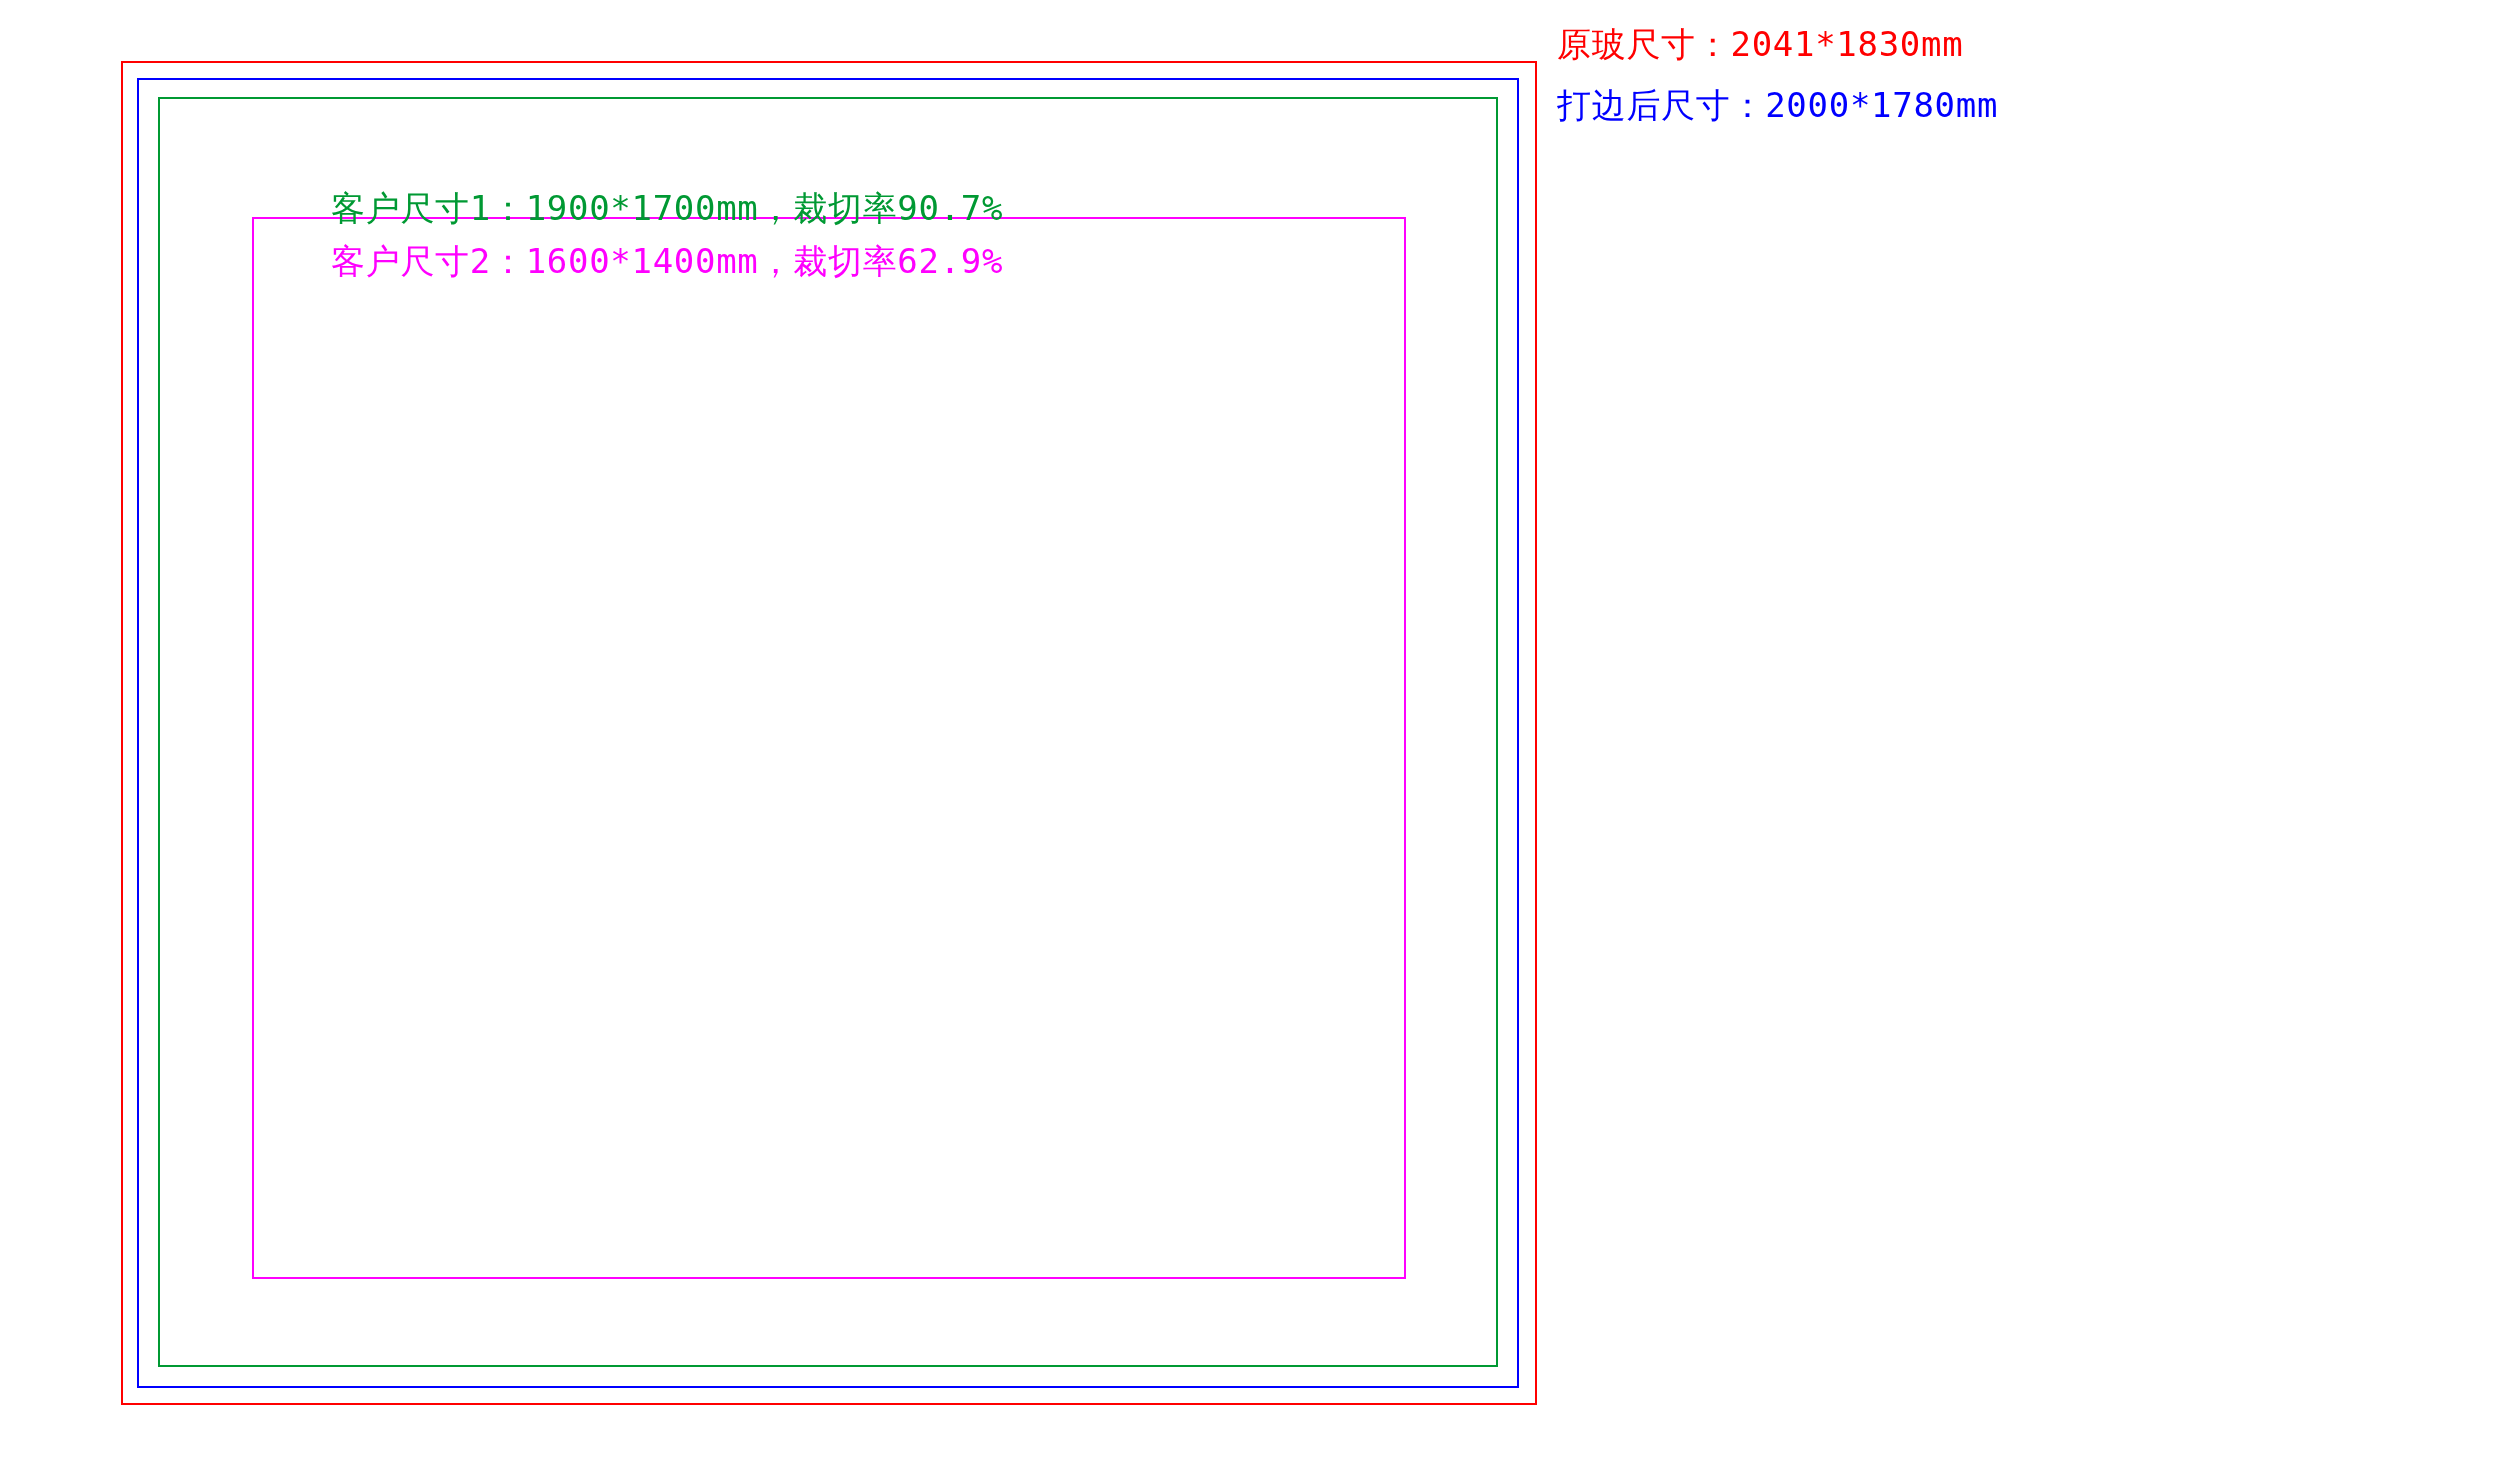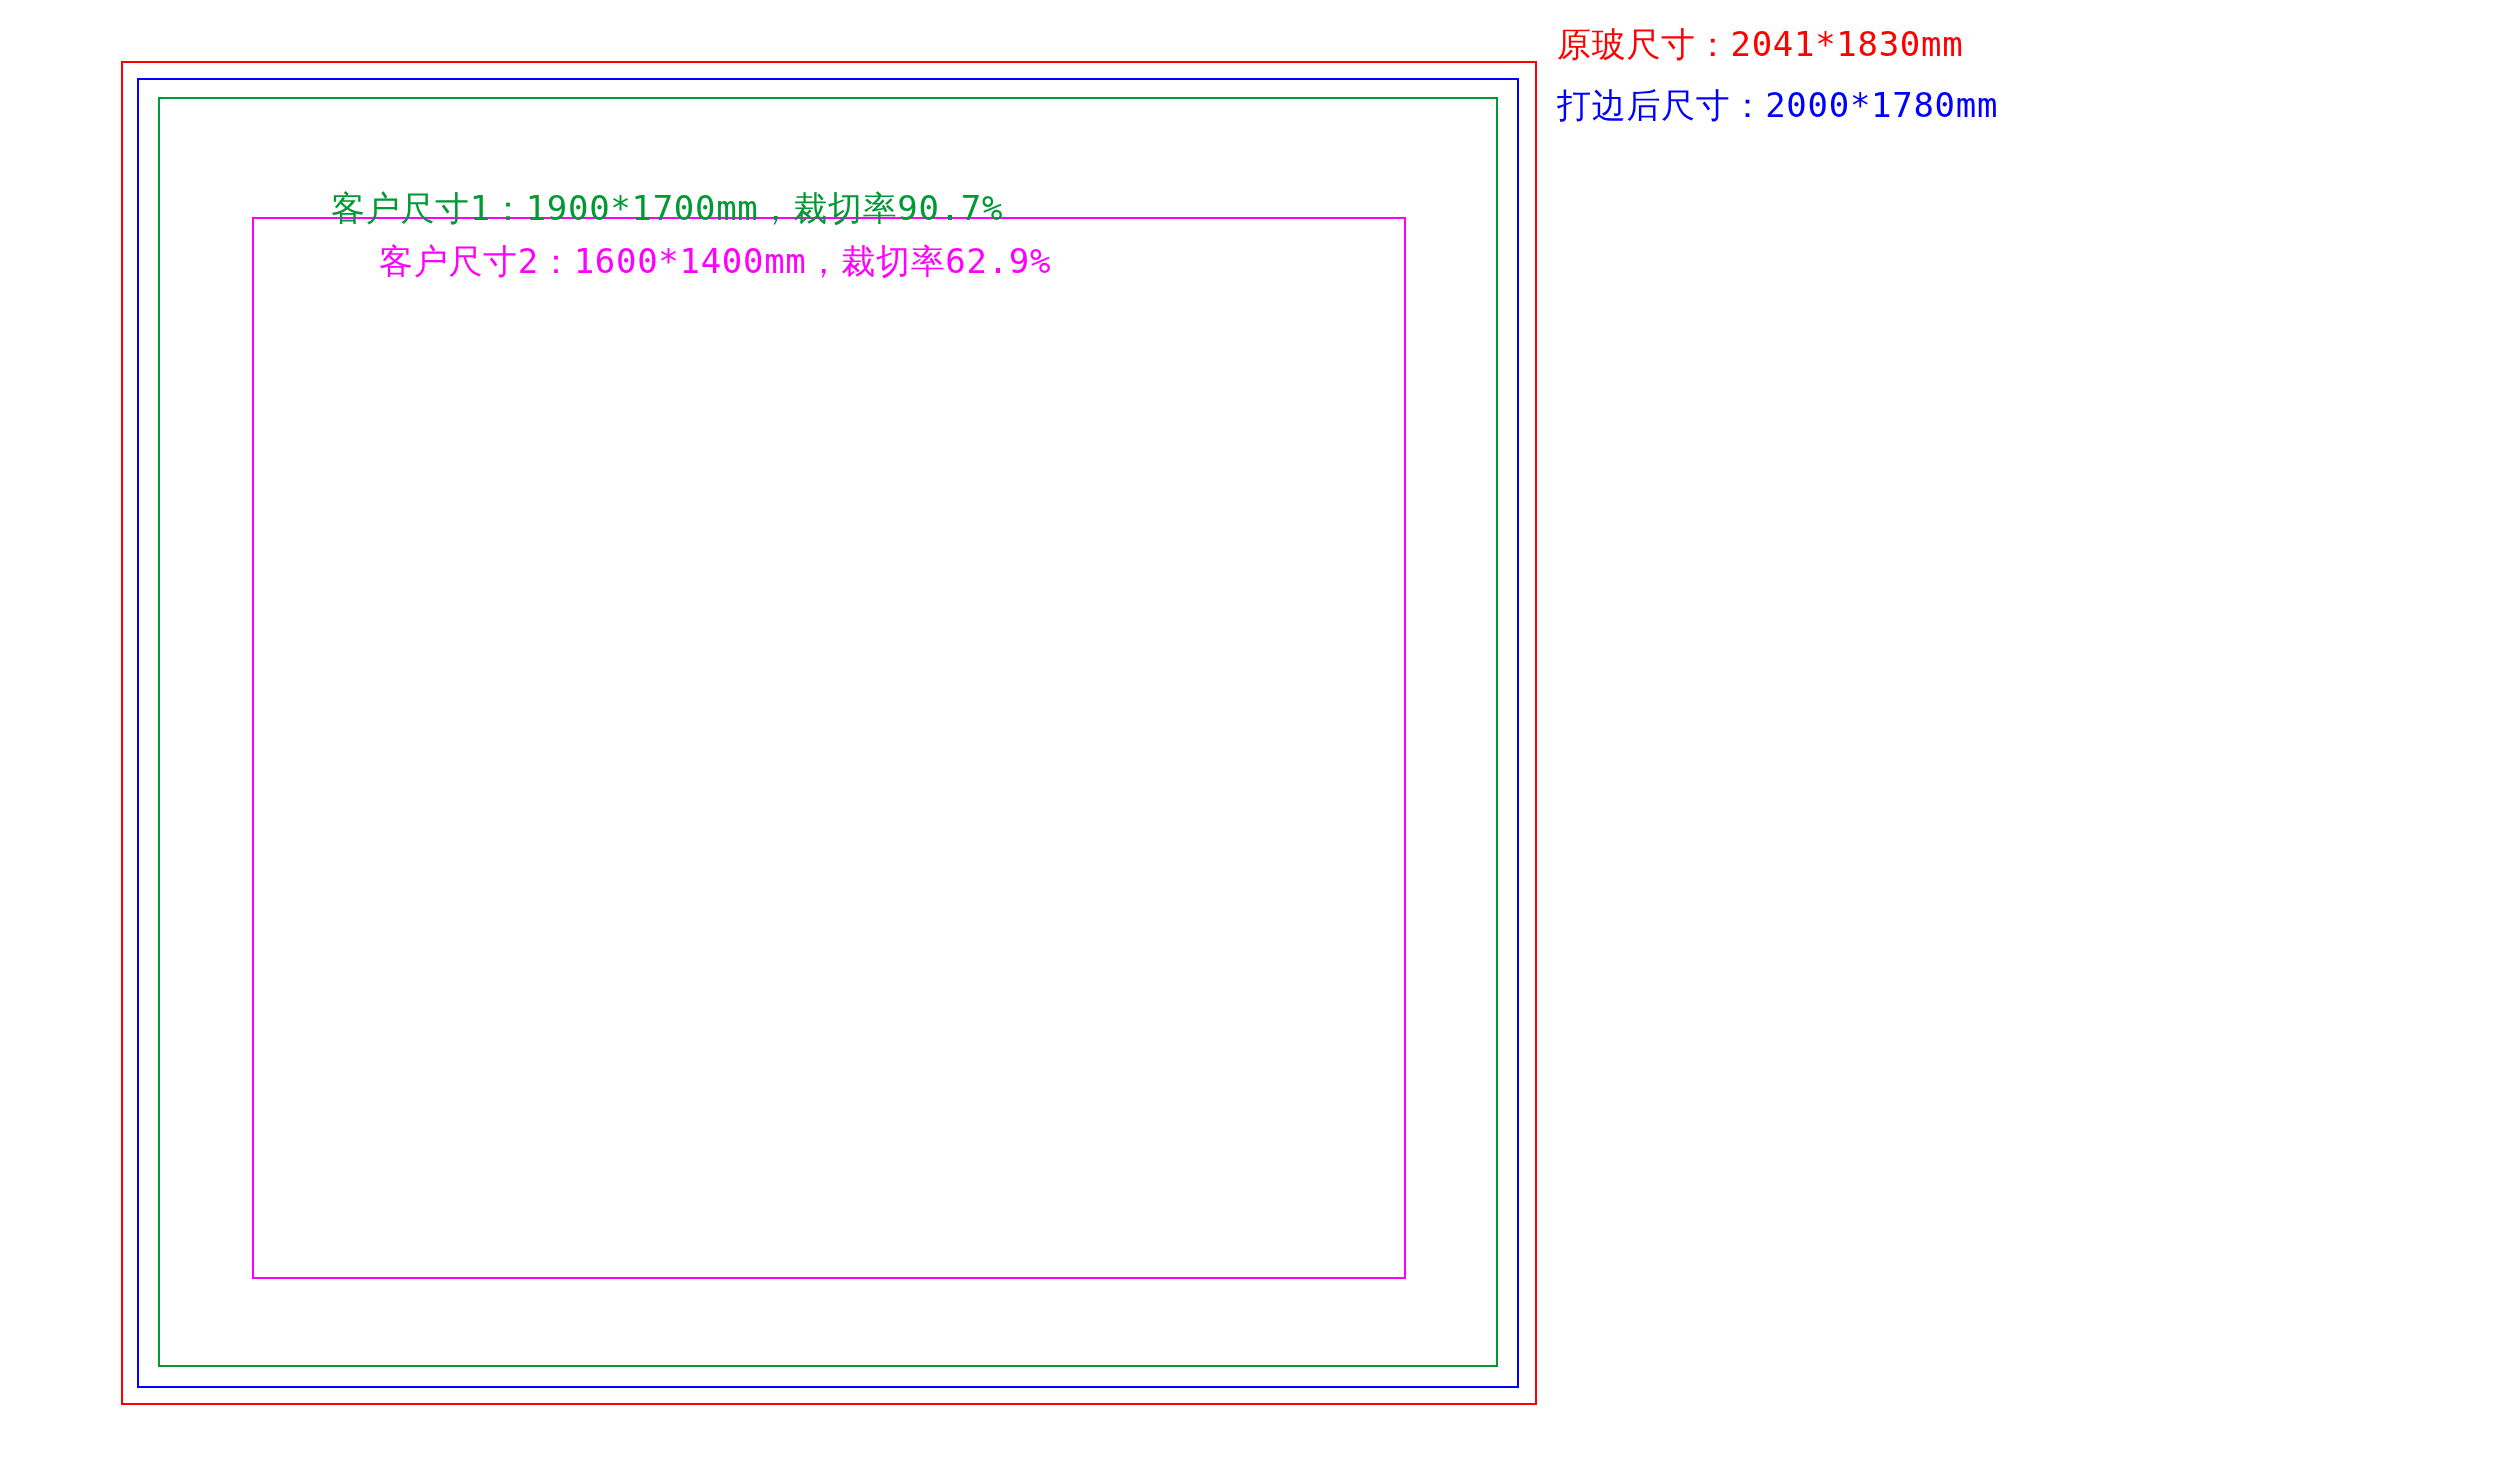--- a/index.html
+++ b/index.html
@@ -30,21 +30,21 @@
       border: 2.2px solid #ff00ff;
     }
     .label {
       position: absolute;
       font-size: 34px;
       white-space: nowrap;
       letter-spacing: 0.7px;
       font-family: "Microsoft YaHei", "SimSun", monospace, sans-serif;
     }
     .t-green { color: #009933; }
-    .t-magenta { color: #ff00ff; margin-left: 48px; }
+    .t-magenta { color: #ff00ff; }
     .t-red { color: #ff0000; }
     .t-blue { color: #0000ff; }
   </style>
 </head>
 <body>
 
 <div class="rect r-red" style="left:121px;top:61px;width:1416px;height:1344px;"></div>
 
 <div class="rect r-blue" style="left:137px;top:78px;width:1382px;height:1310px;"></div>
 

